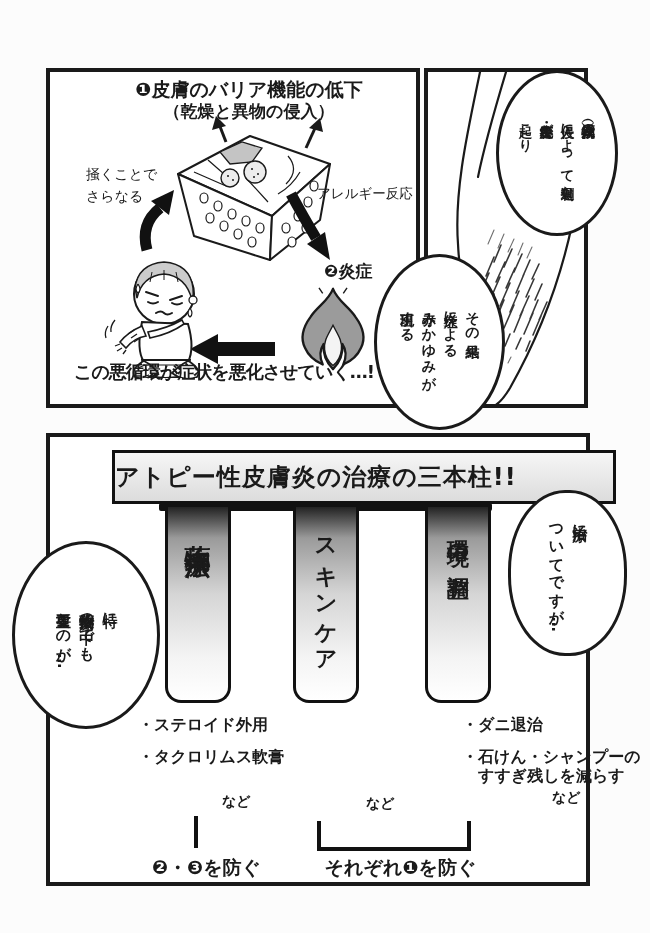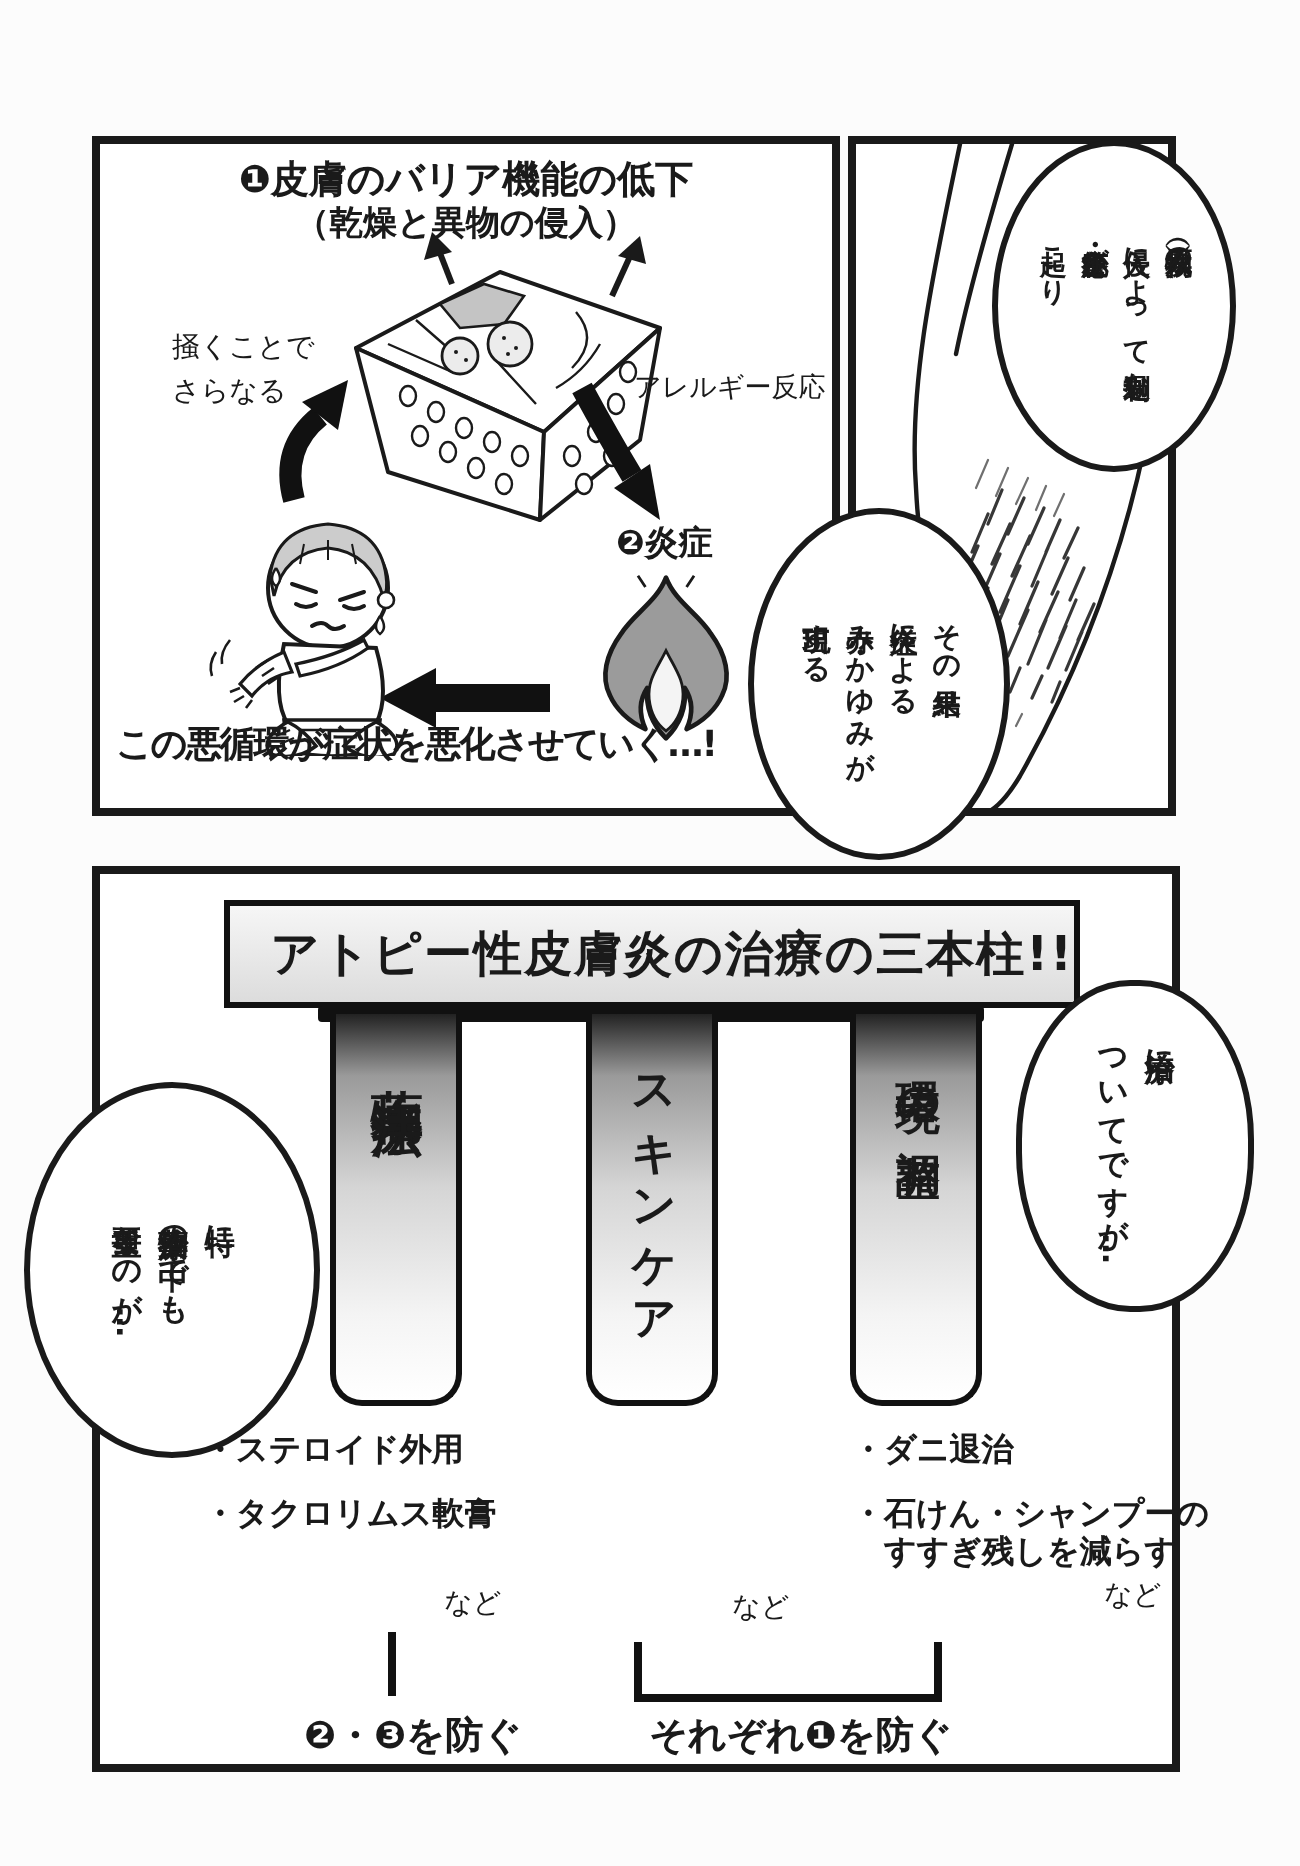--- a/index.html
+++ b/index.html
@@ -1,39 +1,39 @@
 <!DOCTYPE html>
 <html><head>
 <meta charset="utf-8">
 <style>
   html,body{margin:0;padding:0;}
   .page{position:relative;width:650px;height:933px;background:#fcfcfc;overflow:hidden;
         font-family:"DejaVu Sans","Liberation Sans",sans-serif;color:#1a1a1a;}
   .panel{position:absolute;background:#ffffff;border:4px solid #1a1a1a;box-sizing:border-box;}
   .abs{position:absolute;}
   .pre{white-space:pre;}
-  .b{font-weight:700;}
+  .b{font-weight:700;padding-left:16px;}
   .center{text-align:center;}
   .vtext{writing-mode:vertical-rl;white-space:pre;font-weight:700;line-height:1.55;}
   .bubble{position:absolute;background:#fff;border:3px solid #1a1a1a;border-radius:50%;
           display:flex;align-items:center;justify-content:center;z-index:6;}
   .pillar{position:absolute;top:70px;width:66px;height:196px;border:3px solid #111;border-top:none;
           border-radius:0 0 16px 16px;box-sizing:border-box;
           background:linear-gradient(180deg,#222 0%,#9a9a9a 16%,#d5d5d5 45%,#f4f4f4 78%,#ffffff 100%);
           display:flex;justify-content:center;}
   .pillar .vtext{margin-top:16px;letter-spacing:3px;line-height:1;}
-  .licol{position:absolute;font-weight:700;font-size:16px;}
+  .licol{position:absolute;font-weight:700;font-size:16px;margin-left:36px;}
   .licol .item{white-space:pre;line-height:1.2;margin-bottom:13px;}
-  .etc{position:absolute;font-size:14px;font-weight:400;text-align:right;}
+  .etc{position:absolute;font-size:14px;font-weight:700;text-align:right;}
   .note{position:absolute;font-weight:700;font-size:19px;text-align:center;white-space:nowrap;}
   .tline{position:absolute;background:#111;}
   .bracket{position:absolute;border-left:4px solid #111;border-right:4px solid #111;border-bottom:4px solid #111;}
-  .titlebox{position:absolute;left:62px;top:13px;width:428px;height:54px;box-sizing:border-box;
+  .titlebox{position:absolute;left:62px;top:13px;width:504px;height:54px;box-sizing:border-box;
             border:3px solid #111;background:linear-gradient(180deg,#f6f6f6 0%,#dcdcdc 100%);
-            display:flex;align-items:center;justify-content:flex-end;
+            display:flex;align-items:center;justify-content:flex-start;
             font-size:24px;font-weight:700;letter-spacing:1px;white-space:nowrap;}
   svg{display:block;}
 </style>
 </head>
 <body>
 
 <div class="page">
 
   <div class="panel" style="left:46px;top:68px;width:374px;height:340px;">
 

